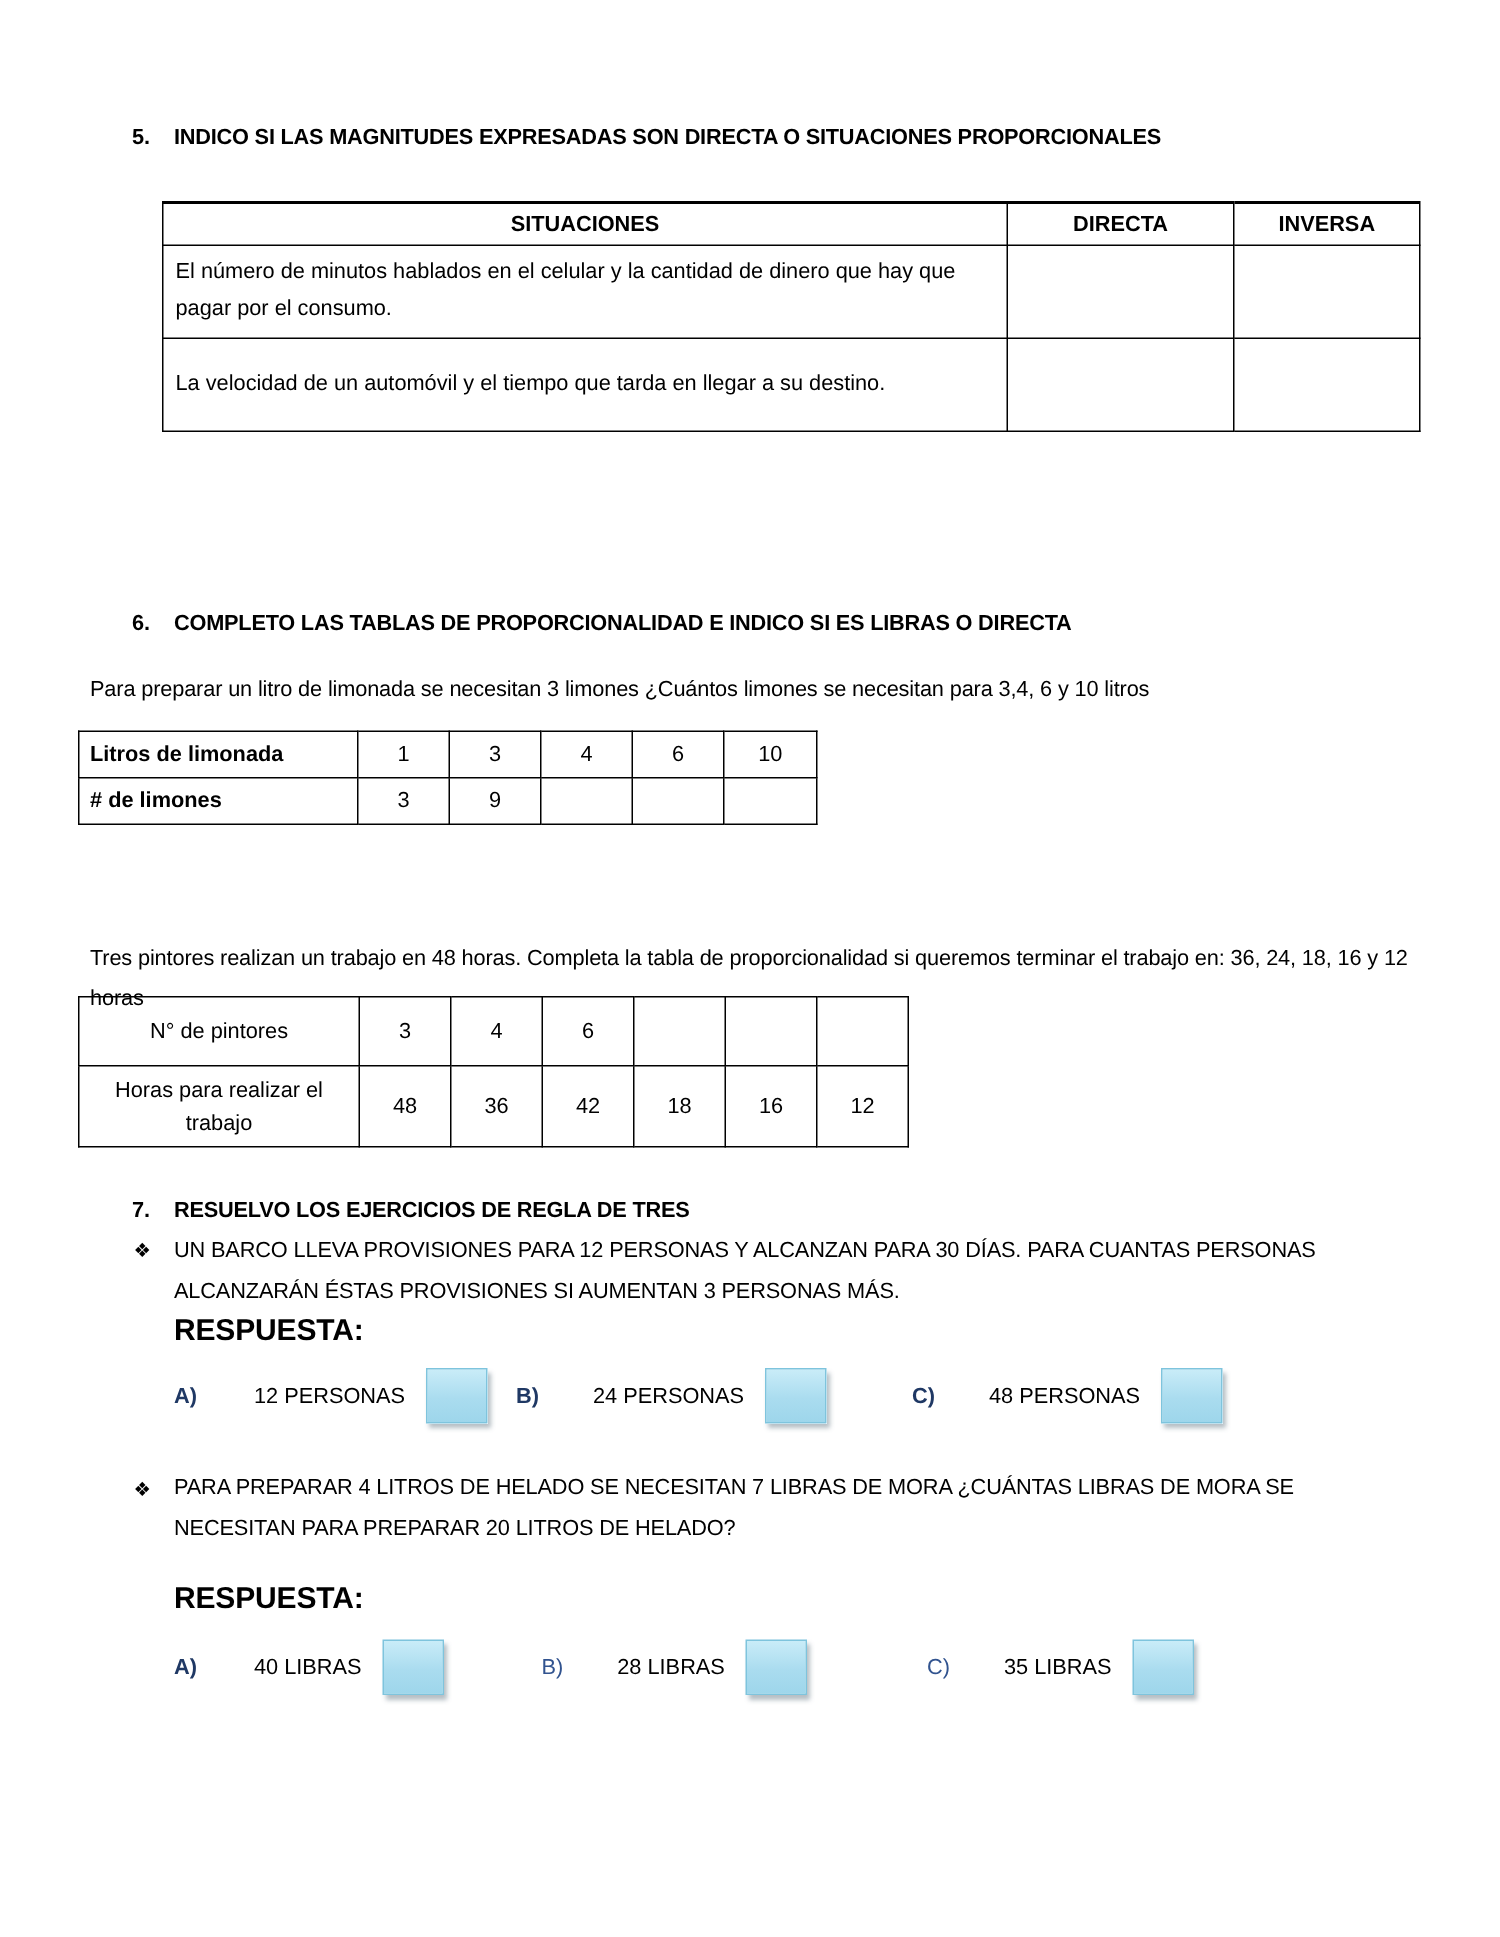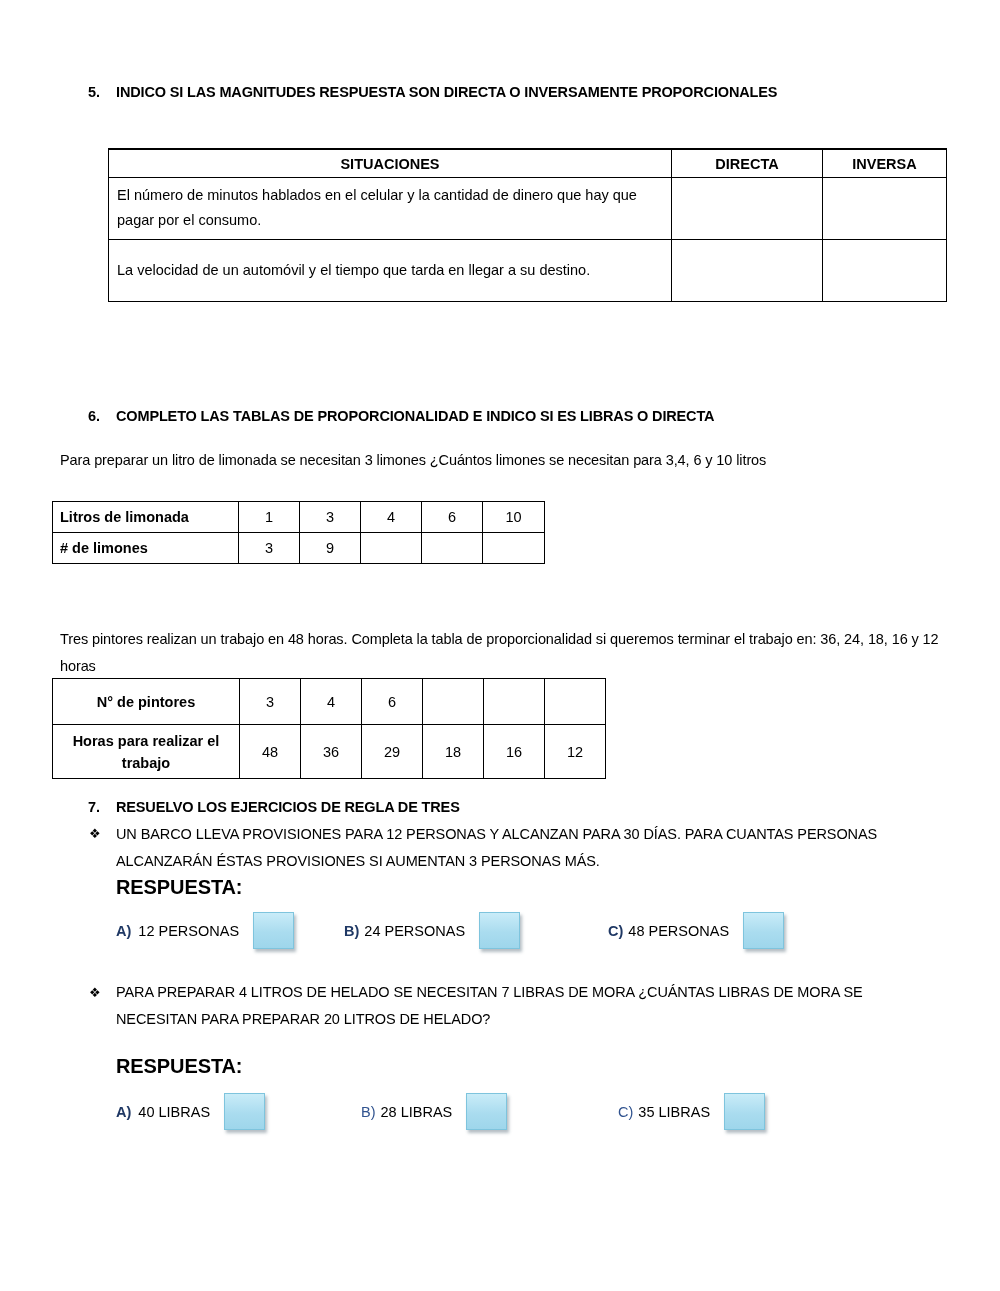--- a/index.html
+++ b/index.html
@@ -44,21 +44,20 @@
   .para-wide {
     width: 860px;
   }
 
   
   .tbl {
     position: absolute;
     border-collapse: collapse;
     font-size: 14.5px;
     table-layout: fixed;
-    margin-top: 14px;
   }
   .tbl td, .tbl th {
     border: 1px solid #000000;
     padding: 0;
     vertical-align: middle;
   }
 
   #tbl-situaciones {
     left: 108px;
     top: 134px;
@@ -106,21 +105,21 @@
   
   #tbl-pintores {
     left: 52px;
     top: 664px;
     width: 540px;
   }
   #tbl-pintores td {
     text-align: center;
   }
   #tbl-pintores td.rowlabel {
-    font-weight: bold;
+    font-weight: normal;
     width: 178px;
     text-align: center;
     line-height: 22px;
     padding: 2px 4px;
   }
   #tbl-pintores tr.r1 td { height: 41px; }
   #tbl-pintores tr.r2 td { height: 49px; }
   #tbl-pintores td.val { width: 60px; }
 
   
@@ -148,39 +147,40 @@
     font-weight: bold;
     color: #1f3864;
     margin-right: 7px;
   }
   .option .letter.light {
     font-weight: normal;
     color: #31538f;
   }
   .option .opt-text {
     color: #000000;
+    margin-left: 31px;
   }
   .answer-box {
     display: inline-block;
     width: 41px;
     height: 37px;
     margin-left: 14px;
     background: linear-gradient(to bottom, #c9ecf8 0%, #aadcef 55%, #9ed6eb 100%);
     border: 1px solid #7ec4dd;
     box-shadow: 2px 3px 3px rgba(90,110,125,0.45);
     box-sizing: border-box;
   }
 </style>
 </head>
 <body>
 
 <div class="page">
 
   <span class="sec-num" style="left:88px; top:84px;">5.</span>
-  <span class="sec-heading" style="left:116px; top:84px;">INDICO SI LAS MAGNITUDES RESPUESTA SON DIRECTA O INVERSAMENTE PROPORCIONALES</span>
+  <span class="sec-heading" style="left:116px; top:84px;">INDICO SI LAS MAGNITUDES EXPRESADAS SON DIRECTA O SITUACIONES PROPORCIONALES</span>
 
   <table class="tbl" id="tbl-situaciones">
     <colgroup>
       <col class="col-sit">
         <col class="col-dir">
         <col class="col-inv">
     </colgroup>
     <tbody>
       <tr>
         <th>SITUACIONES</th>
@@ -236,21 +236,21 @@
         <td class="val">4</td>
         <td class="val">6</td>
         <td class="val"></td>
         <td class="val"></td>
         <td class="val"></td>
       </tr>
       <tr class="r2">
         <td class="rowlabel">Horas para realizar el trabajo</td>
         <td class="val">48</td>
         <td class="val">36</td>
-        <td class="val">29</td>
+        <td class="val">42</td>
         <td class="val">18</td>
         <td class="val">16</td>
         <td class="val">12</td>
       </tr>
     </tbody>
   </table>
 
   <span class="sec-num" style="left:88px; top:799px;">7.</span>
   <span class="sec-heading" style="left:116px; top:799px;">RESUELVO LOS EJERCICIOS DE REGLA DE TRES</span>
 

